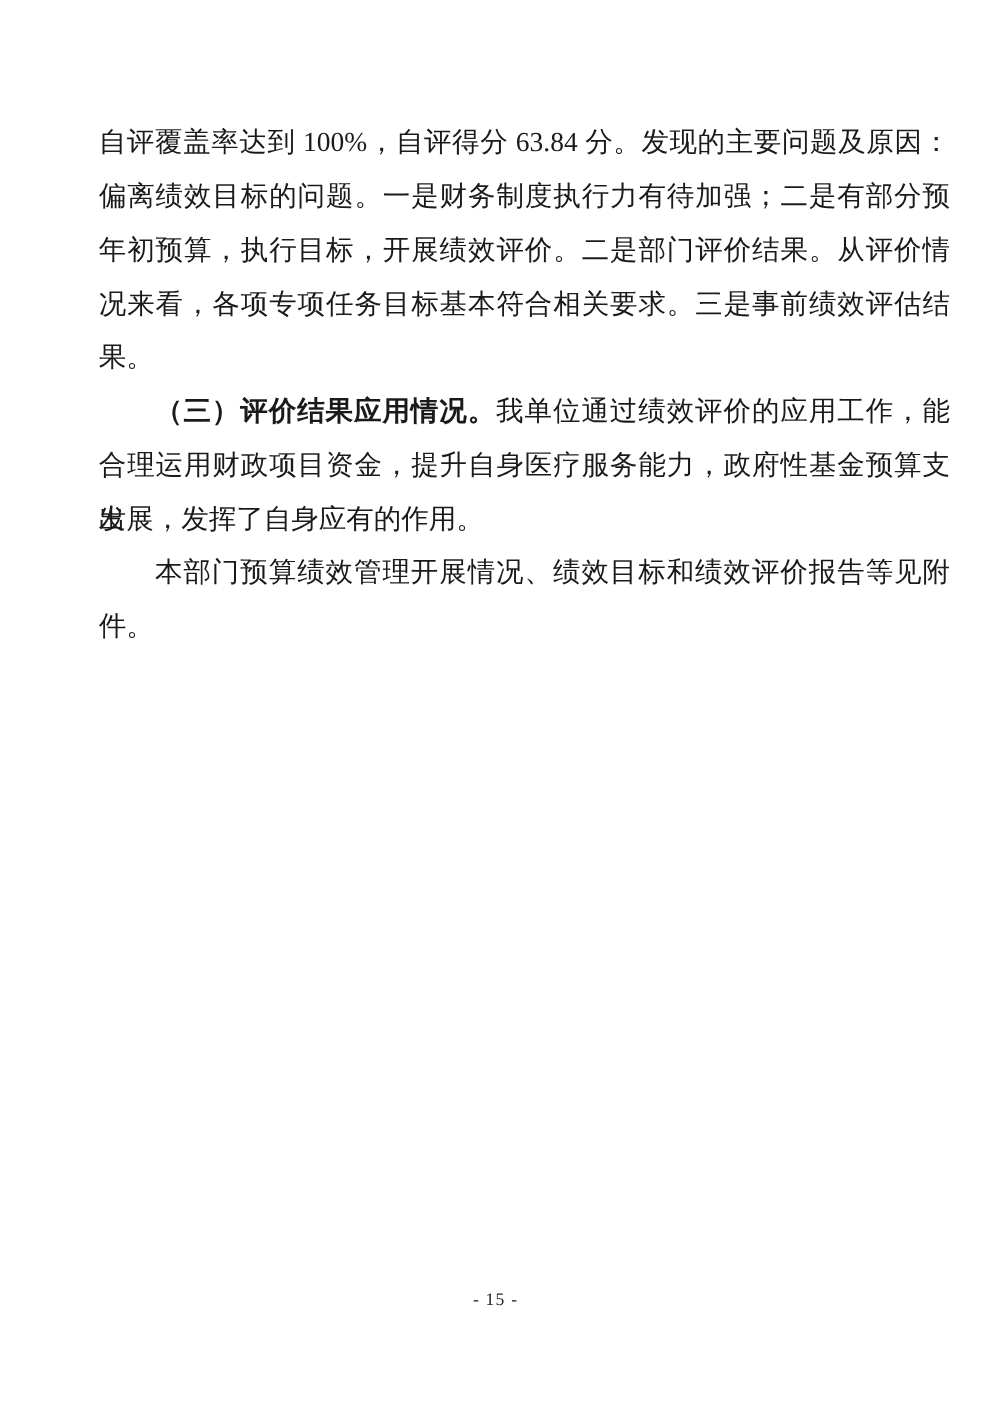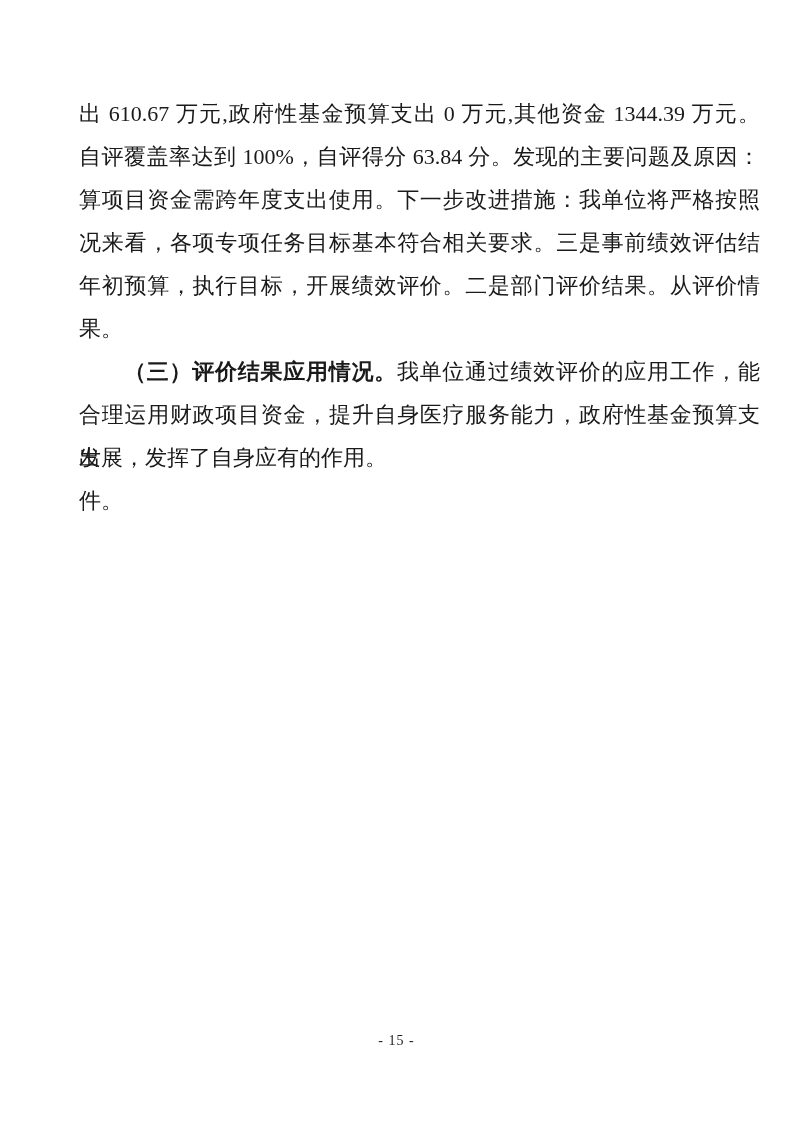--- a/index.html
+++ b/index.html
@@ -54,31 +54,31 @@
     letter-spacing: 1px;
     color: #222222;
   }
 </style>
 </head>
 <body>
 
 <div class="page">
 
   <div class="doc-body">
-    <div class="line fill">出 610.67 万元,政府性基金预算支出 0 万元,其他资金 1344.39 万元。</div>
     <div class="line fill">自评覆盖率达到 100%，自评得分 63.84 分。发现的主要问题及原因：</div>
-    <div class="line fill">算项目资金需跨年度支出使用。下一步改进措施：我单位将严格按照</div>
+    <div class="line fill">偏离绩效目标的问题。一是财务制度执行力有待加强；二是有部分预</div>
+    <div class="line fill">年初预算，执行目标，开展绩效评价。二是部门评价结果。从评价情</div>
     <div class="line fill">况来看，各项专项任务目标基本符合相关要求。三是事前绩效评估结</div>
-    <div class="line fill">年初预算，执行目标，开展绩效评价。二是部门评价结果。从评价情</div>
     <div class="line">果。</div>
     <div class="line fill indent">
       <span class="seg-bold">（三）评价结果应用情况。</span><span>我单位通过绩效评价的应用工作，能</span>
     </div>
     <div class="line fill">合理运用财政项目资金，提升自身医疗服务能力，政府性基金预算支出</div>
     <div class="line">发展，发挥了自身应有的作用。</div>
+    <div class="line fill indent">本部门预算绩效管理开展情况、绩效目标和绩效评价报告等见附</div>
     <div class="line">件。</div>
   </div>
 
   <div class="footer">
     <span>- 15 -</span>
   </div>
 
 </div>
 
 </body></html>

